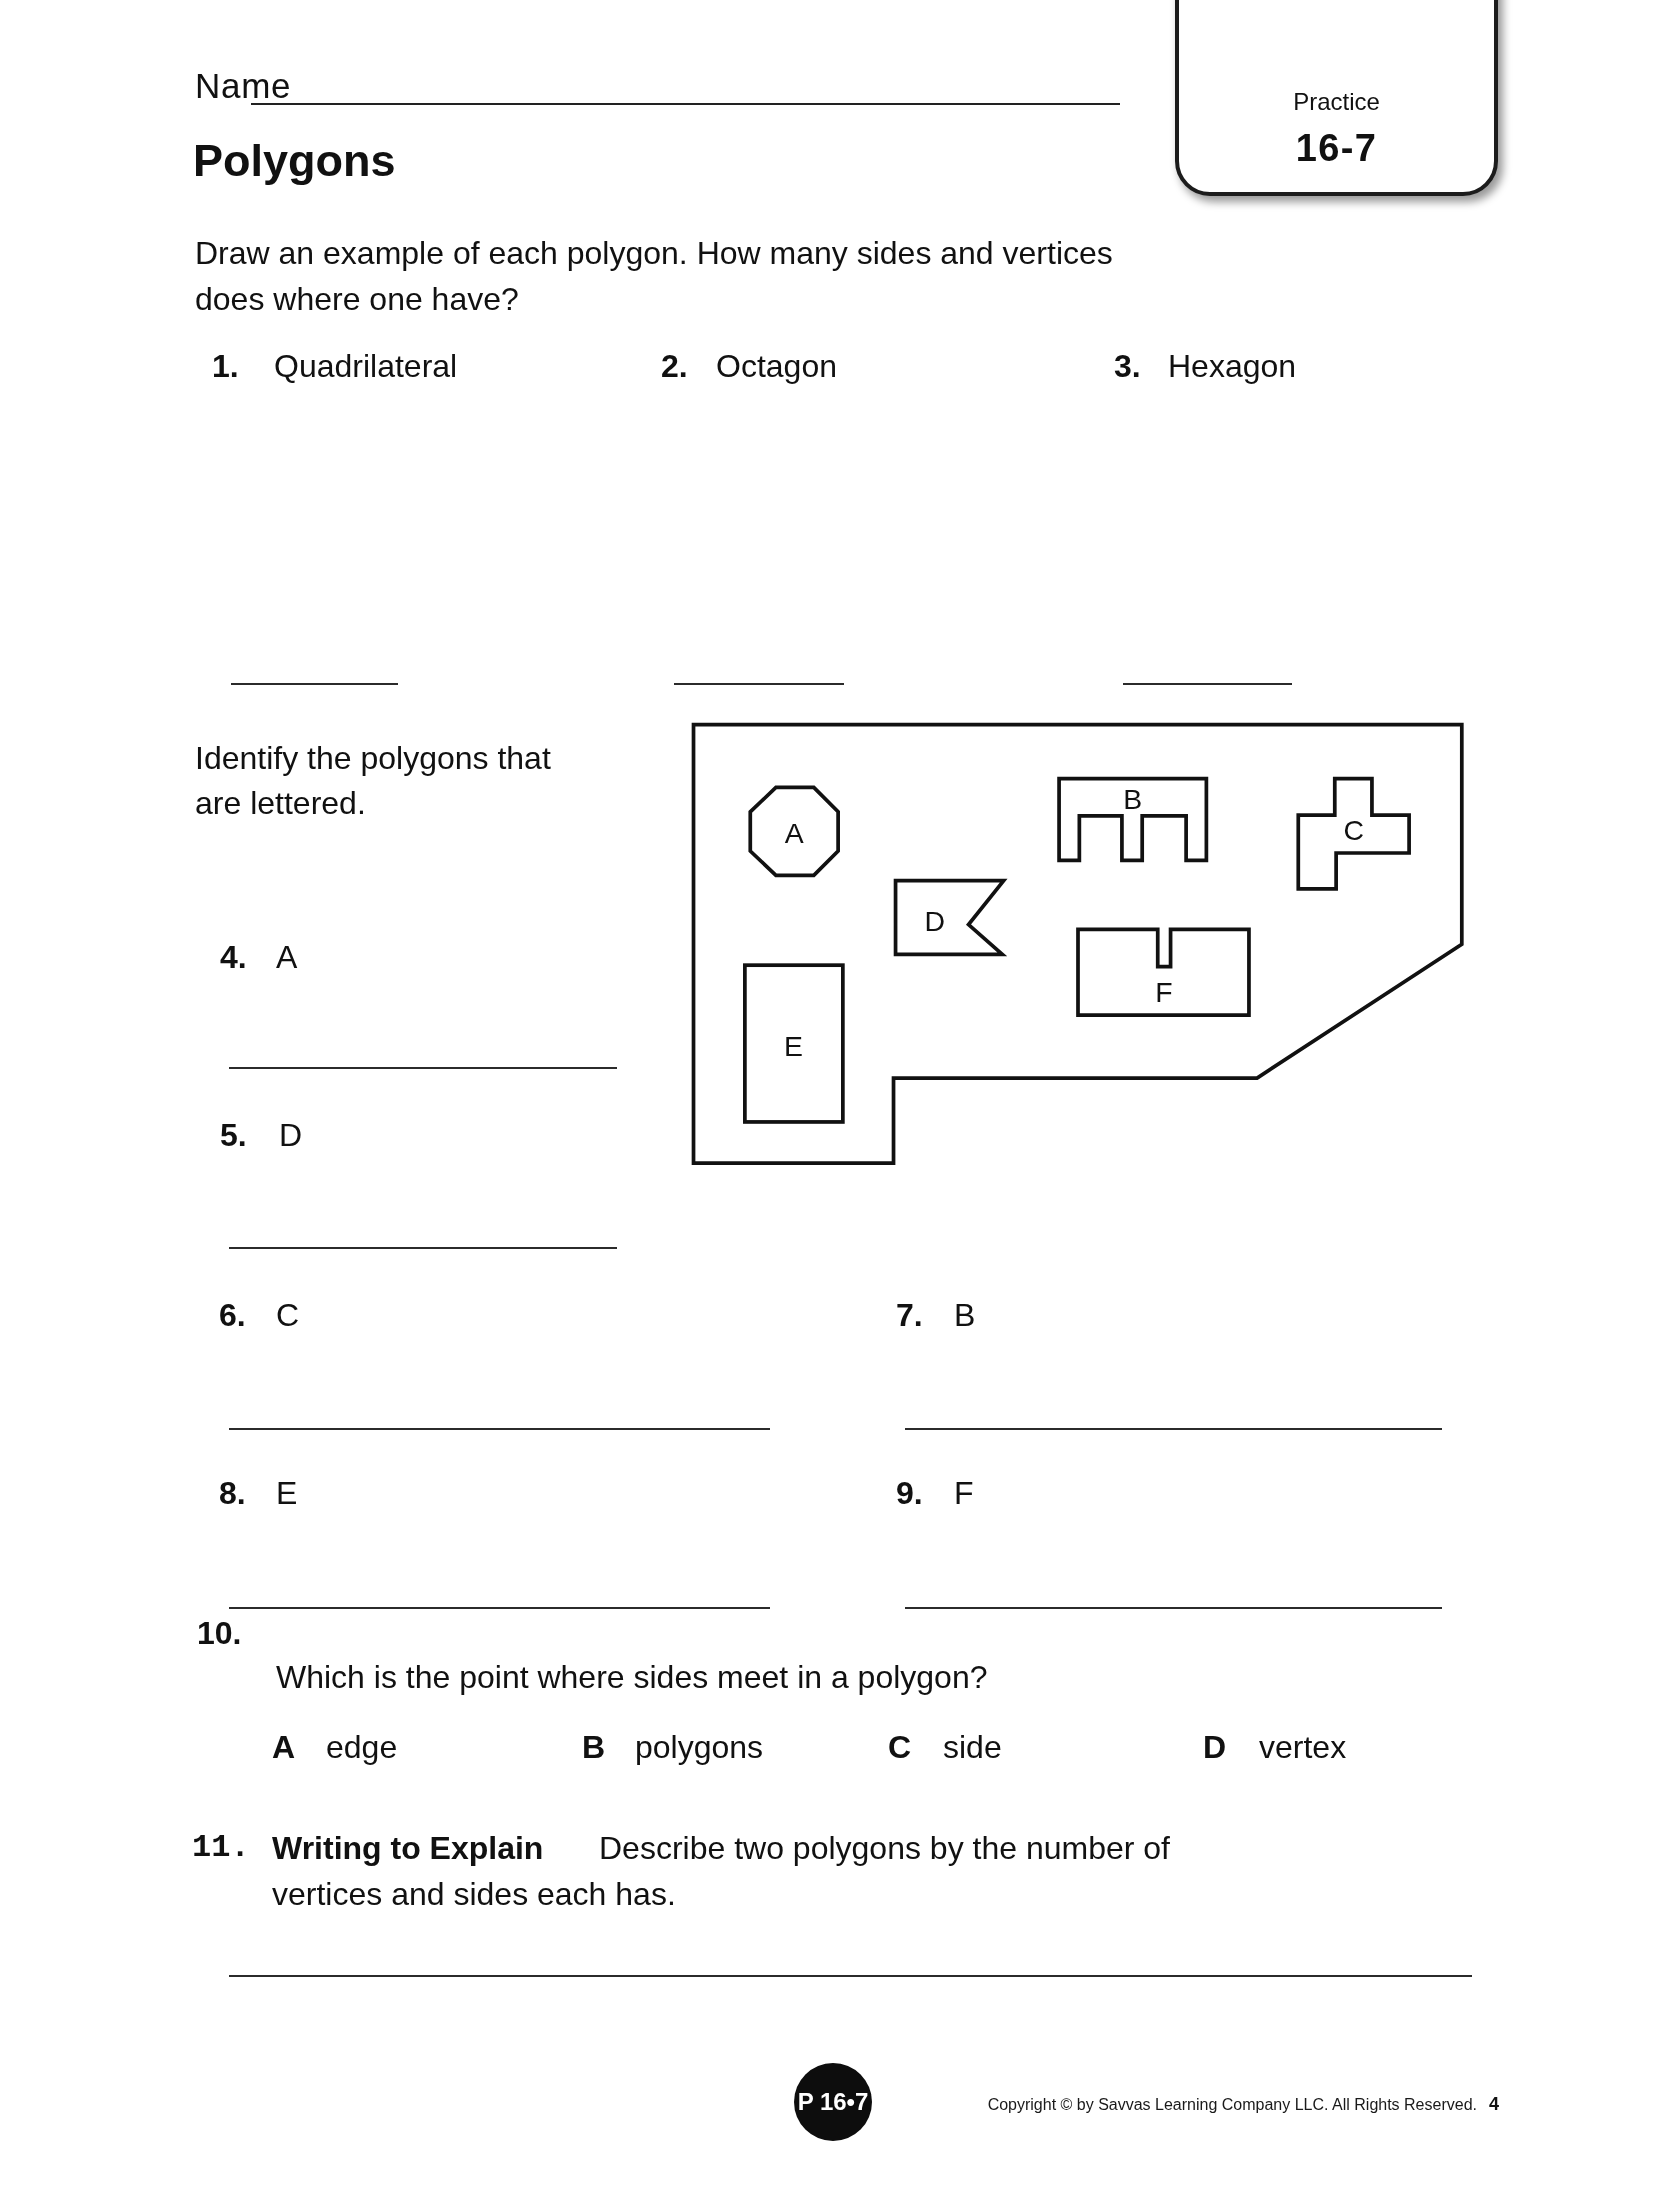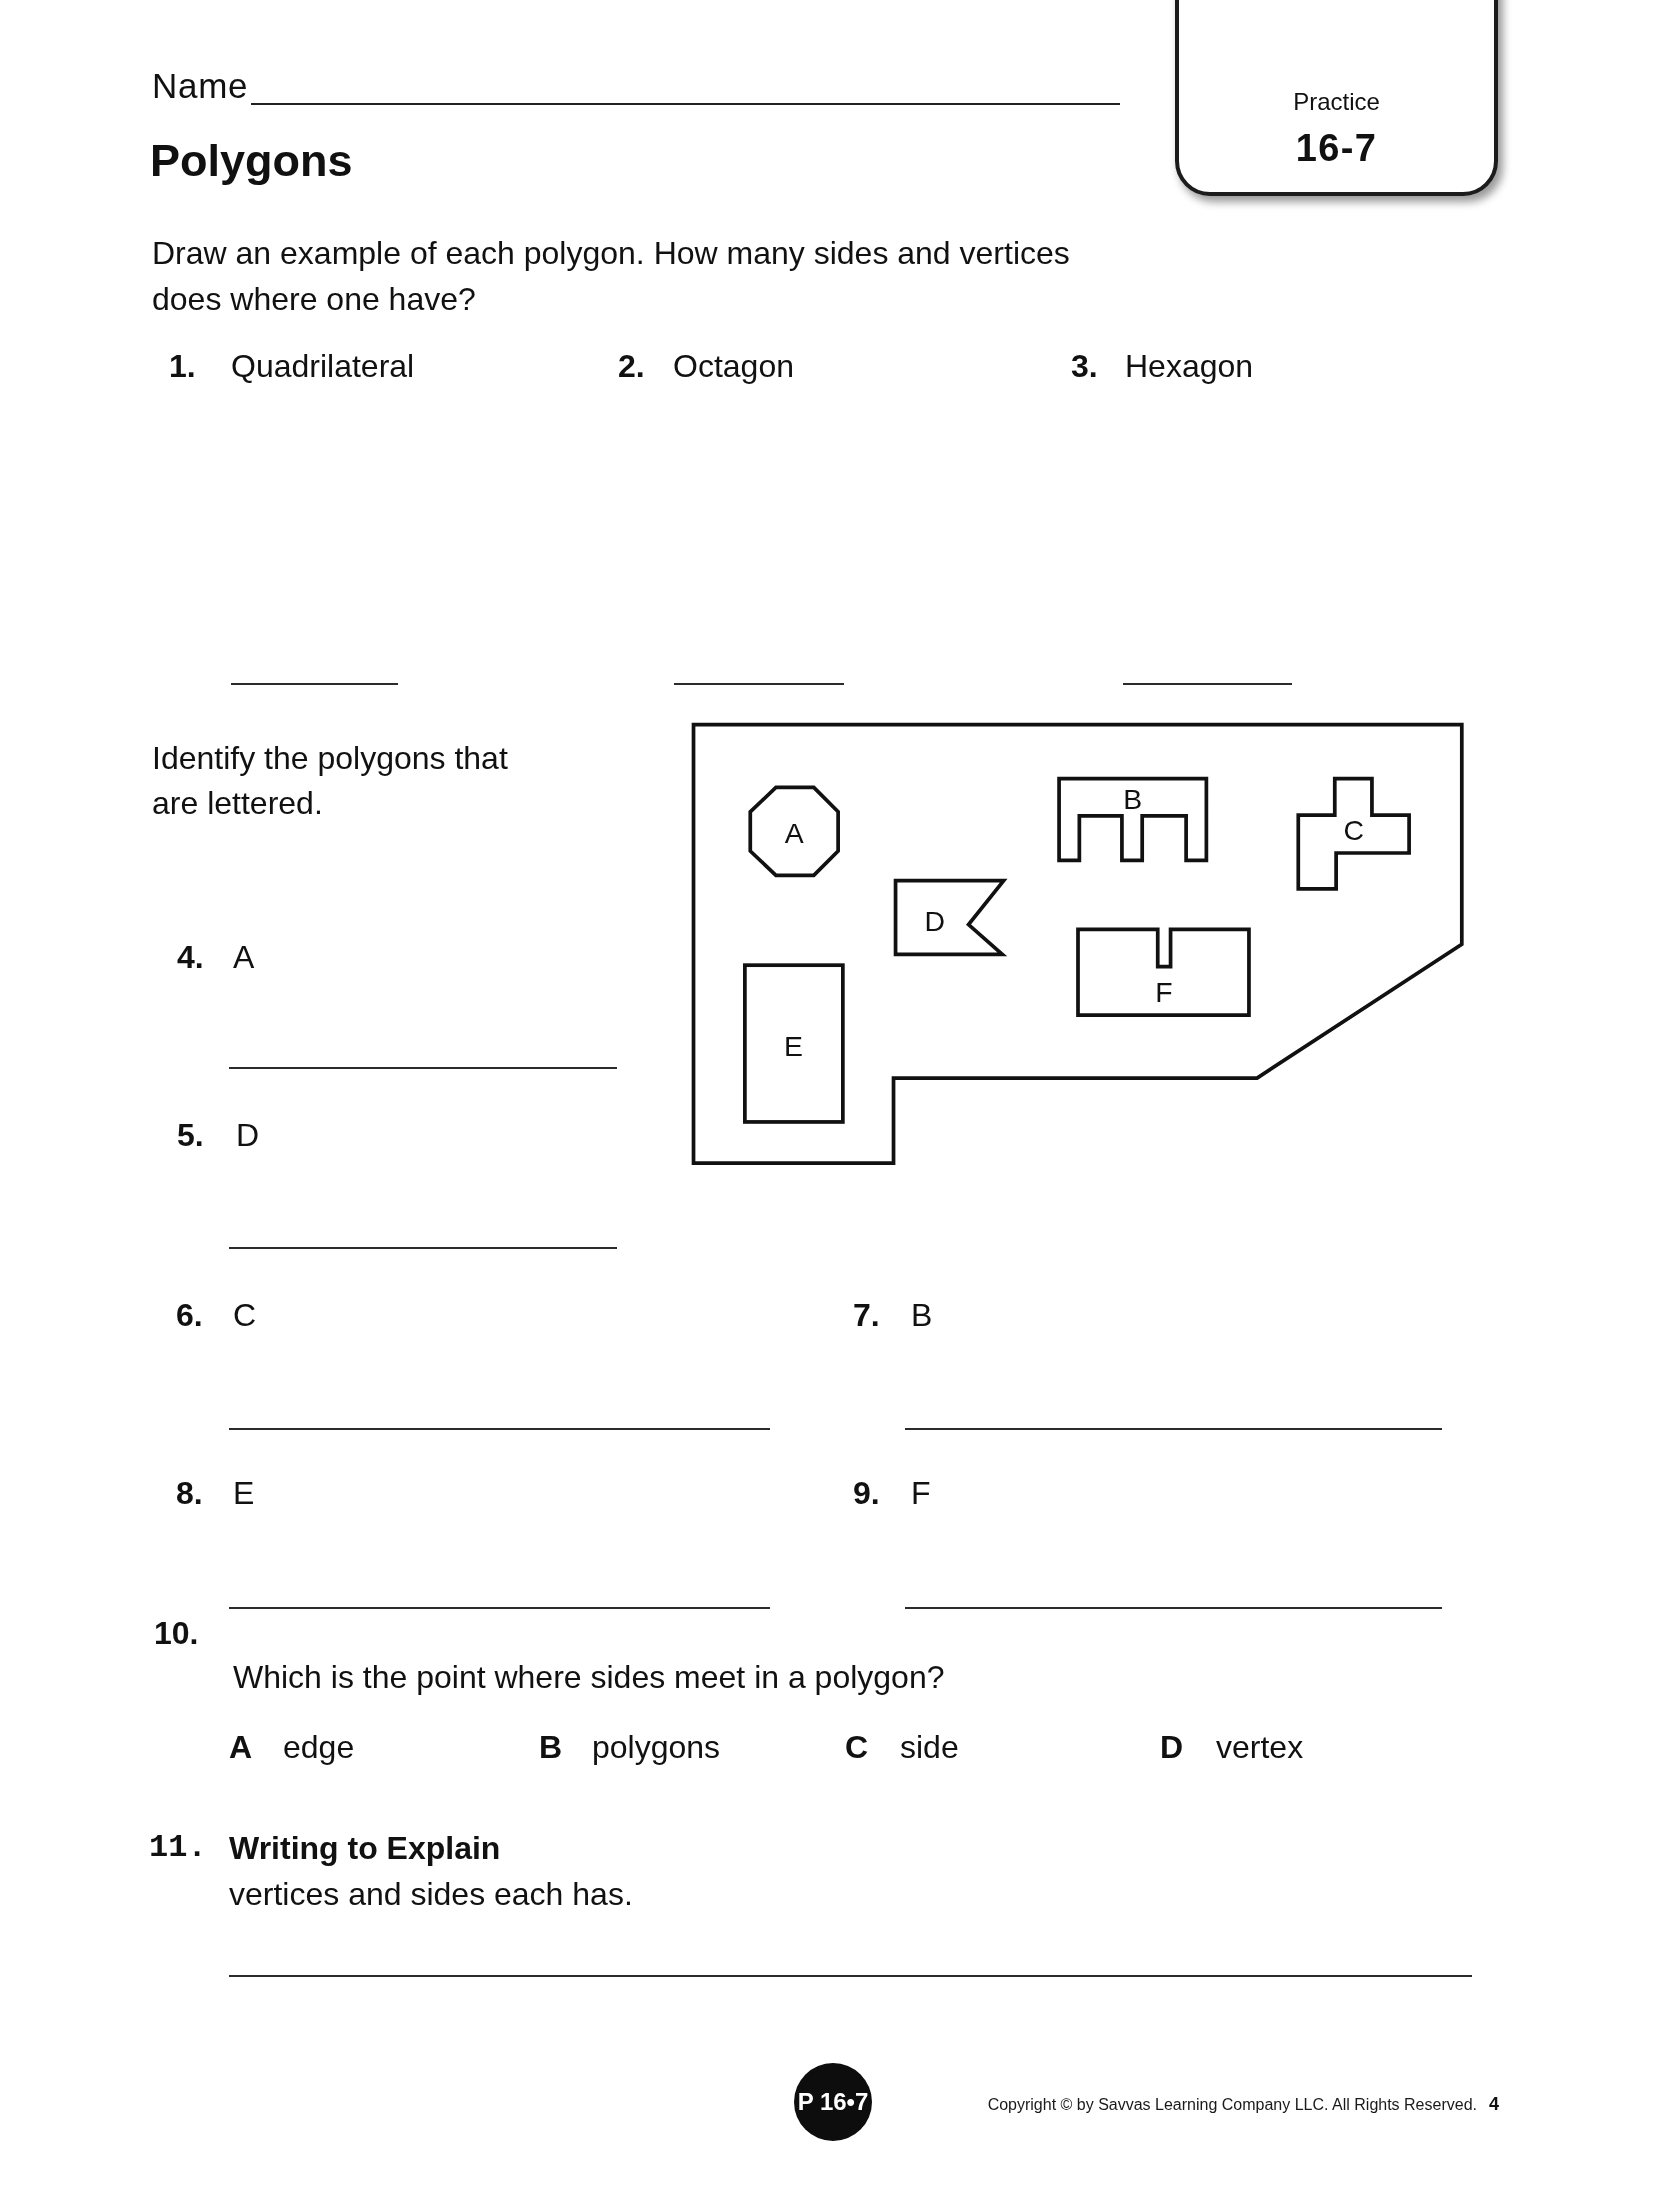--- a/index.html
+++ b/index.html
@@ -4,21 +4,21 @@
 <style>
   html,body{margin:0;padding:0;background:#fff;}
   .page{
     position:relative;
     width:1673px;height:2205px;
     background:#ffffff;
     font-family:"Liberation Sans","DejaVu Sans",sans-serif;
     color:#111;
     overflow:hidden;
   }
-  .abs{position:absolute;white-space:nowrap;}
+  .abs{position:absolute;white-space:nowrap;margin-left:43px;}
   .t46{font-size:32px;line-height:38px;}
   .bold{font-weight:bold;}
   .name-label{font-size:35px;letter-spacing:0.7px;}
   .title{font-size:45px;font-weight:bold;letter-spacing:0px;}
   .rule{position:absolute;border-top:2.7px solid #222;height:0;}
   .ansline{position:absolute;border-top:2px solid #2b2b2b;height:0;}
   .badge{
     position:absolute;left:1175px;top:-47px;width:323px;height:243px;
     background:#fff;border:4px solid #1c1c1c;border-radius:35px;
     box-shadow:4.7px 6px 8px rgba(0,0,0,0.40);
@@ -121,20 +121,21 @@
   <div class="abs t46" style="left:283px;top:1728px;">edge</div>
   <div class="abs t46 bold" style="left:539px;top:1728px;">B</div>
   <div class="abs t46" style="left:592px;top:1728px;">polygons</div>
   <div class="abs t46 bold" style="left:845px;top:1728px;">C</div>
   <div class="abs t46" style="left:900px;top:1728px;">side</div>
   <div class="abs t46 bold" style="left:1160px;top:1728px;">D</div>
   <div class="abs t46" style="left:1216px;top:1728px;">vertex</div>
 
   <div class="abs t46 bold" style="left:149px;top:1829px;font-family:Liberation Mono, monospace;">11.</div>
   <div class="abs t46 bold" style="left:229px;top:1829px;">Writing to Explain</div>
+  <div class="abs t46" style="left:556px;top:1829px;">Describe two polygons by the number of</div>
   <div class="abs t46" style="left:229px;top:1875px;">vertices and sides each has.</div>
   <div class="ansline" style="left:229px;top:1975px;width:1243px;"></div>
 
   <div class="footer-badge">
     <span>P 16•7</span>
   </div>
   <div class="abs" style="top:2094px;right:174px;display:flex;align-items:baseline;">
     <span class="copyright">Copyright © by Savvas Learning Company LLC. All Rights Reserved.</span>
     <span class="pagenum">4</span>
   </div>

